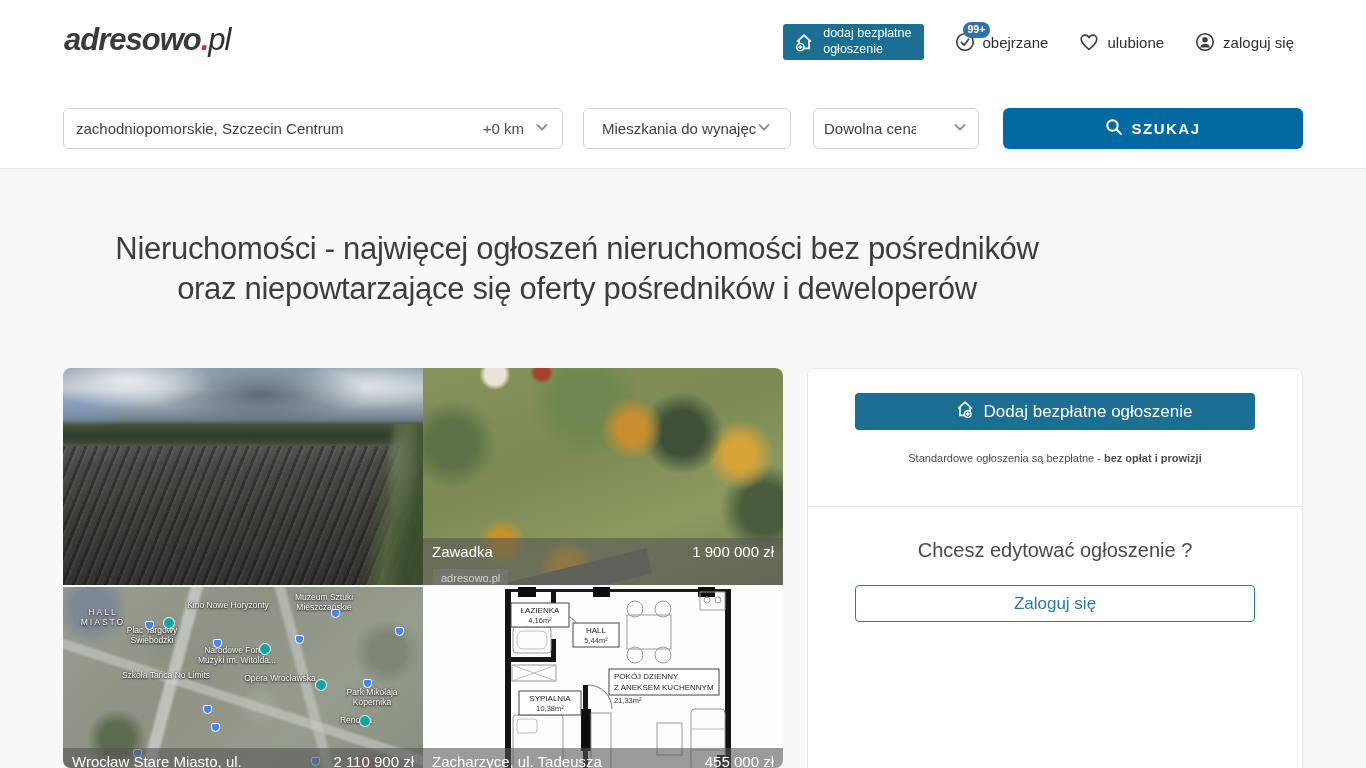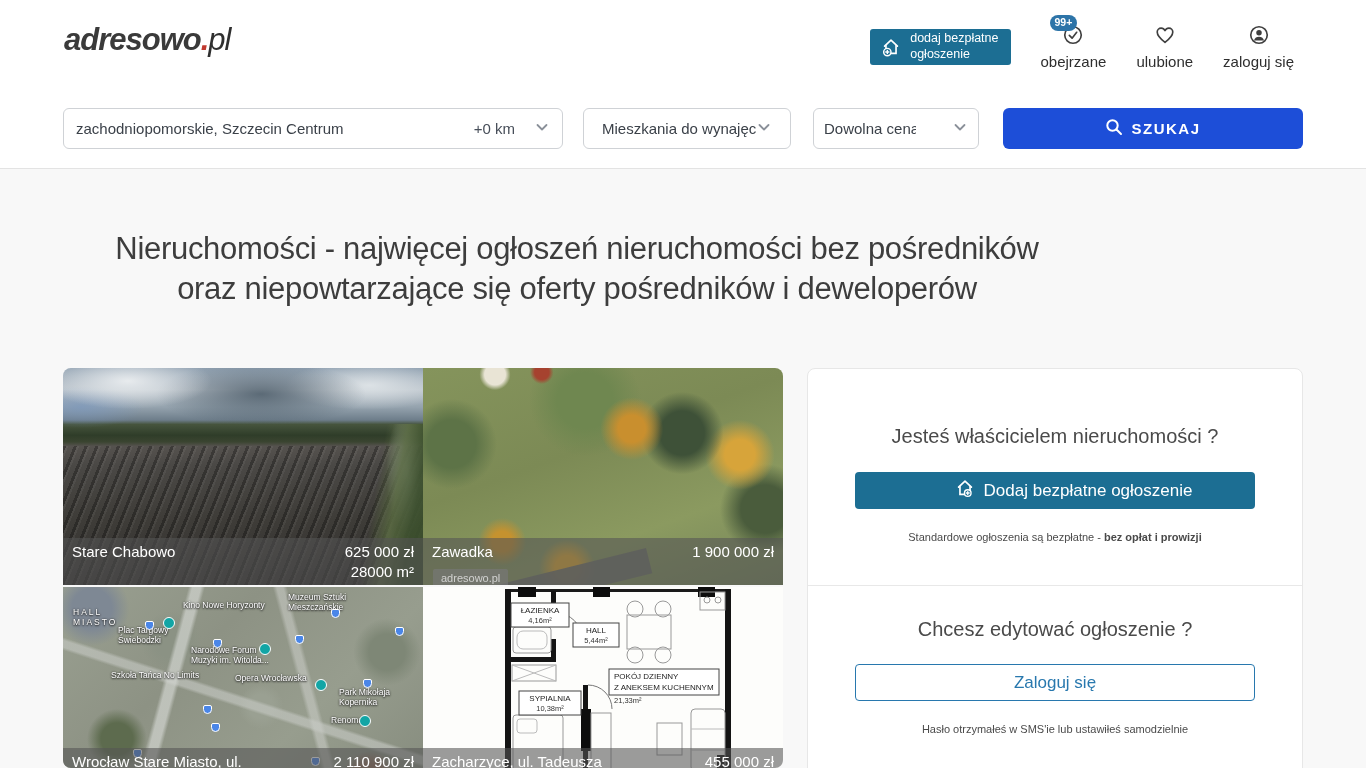--- a/index.html
+++ b/index.html
@@ -12,35 +12,35 @@
   .logo { position:absolute; left:64px; top:22px; font-size:31px; font-style:italic; letter-spacing:-1px; color:#3a3a3a; cursor:pointer; }
   .logo .lg-main { font-weight:700; }
   .logo .lg-dot  { font-weight:700; color:#c0392f; }
   .logo .lg-suf  { font-weight:400; color:#2f2f2f; }
 
   .header-actions { position:absolute; right:72px; top:24px; display:flex; align-items:center; gap:30px; }
 
   .btn-add-top { display:flex; align-items:center; gap:8px; background:#1c6e93; color:#fff; border:none; border-radius:3px; padding:6px 12px 6px 10px; height:36px; cursor:pointer; font-family:inherit; }
   .btn-add-top .two-line { text-align:left; font-size:12.5px; line-height:1.25; }
 
-  .hdr-item { display:flex; align-items:center; gap:7px; cursor:pointer; color:#2e2e2e; font-size:15px; position:relative;flex-direction:column; }
+  .hdr-item { display:flex; align-items:center; gap:7px; cursor:pointer; color:#2e2e2e; font-size:15px; position:relative; }
   .hdr-icon { width:22px; height:22px; display:block; }
   .badge { position:absolute; top:-9px; left:9px; background:#2d74a8; color:#fff; font-size:10.5px; font-weight:700; padding:1px 5px 2px; border-radius:8px; line-height:1.2; }
 
   
   .search-row { position:absolute; top:108px; left:63px; width:1240px; height:41px; }
   .field { position:absolute; top:0; height:41px; background:#fff; border:1px solid #cfd2d6; border-radius:6px; display:flex; align-items:center; font-size:15px; color:#3b4149; cursor:pointer; }
-  .f-location { left:0; width:500px; padding:0 12px; cursor:text;gap:9px; }
+  .f-location { left:0; width:500px; padding:0 12px; cursor:text; }
   .f-location .loc-text { flex:1 1 auto; white-space:nowrap; overflow:hidden; }
   .f-location .radius { color:#474e59; margin-right:10px; white-space:nowrap; }
   .f-select1 { left:520px; width:208px; padding:0 18px; }
   .f-select2 { left:750px; width:166px; padding:0 10px;gap:36px; }
   .sel-text { flex:1 1 auto; white-space:nowrap; overflow:hidden; }
   .chev { width:16px; height:16px; flex:0 0 auto; }
-  .btn-search { position:absolute; left:940px; top:0; width:300px; height:41px; background:#1d4ed8; border:none; border-radius:6px; color:#fff; font-family:inherit; font-size:15px; font-weight:700; letter-spacing:1.5px; display:flex; align-items:center; justify-content:center; gap:8px; cursor:pointer; }
+  .btn-search { position:absolute; left:940px; top:0; width:300px; height:41px; background:#0369a1; border:none; border-radius:6px; color:#fff; font-family:inherit; font-size:15px; font-weight:700; letter-spacing:1.5px; display:flex; align-items:center; justify-content:center; gap:8px; cursor:pointer; }
 
   
   .hero { position:absolute; top:229px; left:0; width:1154px; text-align:center; color:#3d3d3d; font-size:31px; line-height:40px; font-weight:400; letter-spacing:-0.3px; }
 
   
   .grid { position:absolute; left:63px; top:368px; width:720px; height:400px; border-radius:8px; overflow:hidden; display:grid; grid-template-columns:360px 360px; grid-template-rows:217px 217px; row-gap:2px; background:#f8f8f8; }
   .card { position:relative; overflow:hidden; cursor:pointer; }
 
   .overlay { position:absolute; left:0; width:100%; height:47px; background:rgba(85,85,85,0.58); color:#fff; padding:4px 9px; font-size:15px; }
   .ov-bottom { bottom:0; }
@@ -85,21 +85,21 @@
       linear-gradient(105deg, transparent 30%, rgba(210,213,208,0.7) 31%, rgba(210,213,208,0.7) 33%, transparent 34%),
       linear-gradient(18deg, transparent 46%, rgba(200,203,198,0.6) 47%, rgba(200,203,198,0.6) 49%, transparent 50%),
       linear-gradient(75deg, transparent 64%, rgba(205,207,202,0.55) 65%, rgba(205,207,202,0.55) 66.5%, transparent 67.5%),
       radial-gradient(circle 40px at 15% 70%, #5d6b4e 40%, transparent 75%),
       radial-gradient(circle 36px at 85% 88%, #8d6a57 40%, transparent 75%),
       radial-gradient(circle 30px at 55% 55%, #9aa092 40%, transparent 75%),
       radial-gradient(circle 45px at 90% 30%, #7e8776 40%, transparent 75%),
       radial-gradient(circle 40px at 30% 25%, #8b9284 40%, transparent 75%),
       radial-gradient(circle 50px at 8% 10%, #7e8894 40%, transparent 75%),
       linear-gradient(135deg, #9aa091 0%, #8d9284 35%, #979d8e 65%, #848a7c 100%); }
-  .map-label { position:absolute; color:#fff; font-size:8.5px; line-height:10px; text-shadow:0 0 2px #333, 0 1px 2px #222; white-space:normal; }
+  .map-label { position:absolute; color:#fff; font-size:8.5px; line-height:10px; text-align:center; text-shadow:0 0 2px #333, 0 1px 2px #222; white-space:normal; }
   .pin-b { position:absolute; width:9px; height:9px; background:#4a86e8; border:1px solid #fff; border-radius:2px 2px 50% 50%; }
   .pin-t { position:absolute; width:12px; height:12px; background:#12a5a5; border:1px solid #fff; border-radius:50%; }
 
   
   .img-plan { position:absolute; inset:0; background:#fff; }
   .img-plan svg { width:100%; height:100%; display:block; }
 
   
   .sidebar { position:absolute; left:807px; top:368px; width:496px; height:470px; background:#fff; border:1px solid #e7e7e7; border-radius:8px; }
   .sb-heading { text-align:center; font-size:20px; color:#4a4a4a; }
@@ -213,27 +213,20 @@
 
 <div class="hero">
   <div>Nieruchomości - najwięcej ogłoszeń nieruchomości bez pośredników</div>
   <div>oraz niepowtarzające się oferty pośredników i deweloperów</div>
 </div>
 
 <div class="grid">
 
   <div class="card">
     <div class="img-field"></div>
-    <div class="overlay ov-bottom">
-      <div class="ov-line1">
-        <span>Stare Chabowo</span>
-        <span>625 000 zł</span>
-      </div>
-      <div class="ov-area">28000 m²</div>
-    </div>
   </div>
 
   <div class="card">
     <div class="img-aerial">
         <div class="road"></div>
       </div>
     <div class="overlay ov-bottom">
       <div class="ov-line1">
         <span>Zawadka</span>
         <span>1 900 000 zł</span>
@@ -338,21 +331,20 @@
     <div class="overlay ov-row2">
       <div class="ov-line1">
         <span>Zacharzyce, ul. Tadeusza</span>
         <span>455 000 zł</span>
       </div>
     </div>
   </div>
 </div>
 
 <div class="sidebar">
-  <div class="sb-heading sb-h1">Jesteś właścicielem nieruchomości ?</div>
 
   <button class="btn-add-big">
     <span>
       <svg width="22" height="22" viewBox="0 0 24 24">
           <path d="M5 11 L12 4.5 L19 11" fill="none" stroke="#fff" stroke-width="1.8" stroke-linecap="round" stroke-linejoin="round"></path>
           <path d="M6.5 10.5 V19 H17.5 V10.5" fill="none" stroke="#fff" stroke-width="1.8" stroke-linecap="round"></path>
           <circle cx="15" cy="17.5" r="3.6" fill="#1c6e93" stroke="#fff" stroke-width="1.5"></circle>
           <path d="M15 15.9 V19.1 M13.4 17.5 H16.6" stroke="#fff" stroke-width="1.5" stroke-linecap="round"></path>
         </svg>
     </span>
@@ -362,14 +354,13 @@
   <div class="sb-note">
     <span>Standardowe ogłoszenia są bezpłatne - </span><b>bez opłat i prowizji</b>
   </div>
 
   <hr class="sb-divider">
 
   <div class="sb-heading sb-h2">Chcesz edytować ogłoszenie ?</div>
 
   <button class="btn-login">Zaloguj się</button>
 
-  <div class="sb-note">Hasło otrzymałeś w SMS'ie lub ustawiłeś samodzielnie</div>
 </div>
 
 </body></html>

